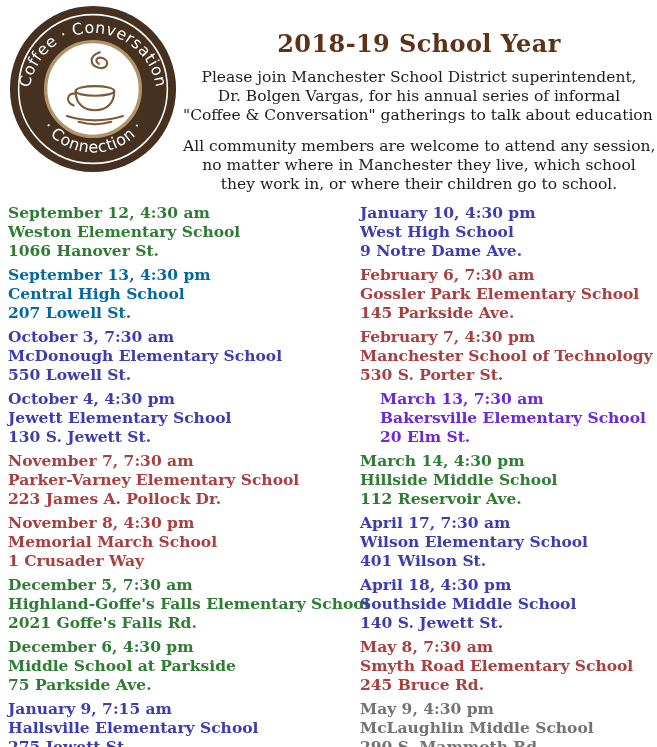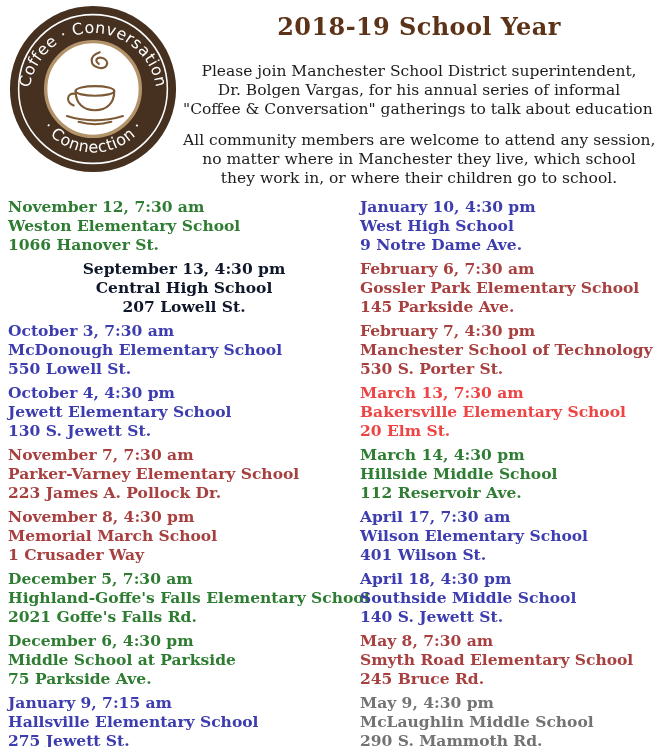--- a/index.html
+++ b/index.html
@@ -11,30 +11,30 @@
     overflow:hidden;
   }
   .logo {
     position:absolute; left:8px; top:4px;
     width:170px; height:170px;
   }
   .header-text {
     margin-left:183px;
     width:472px;
     text-align:center;
-    padding-top:12px;
+    padding-top:29px;
   }
   .title {
     font-size:24px;
     font-weight:bold;
     letter-spacing:0.4px;
     line-height:30px;
   }
   .intro {
-    margin-top:20px;
+    margin-top:9px;
     font-size:15.5px;
     line-height:19px;
     color:#1c1c1c;
   }
   .intro div { white-space:nowrap; }
   .intro.second { margin-top:12px; }
   .events {
     display:flex;
     padding-left:8px;
     margin-top:9px;
@@ -91,25 +91,25 @@
       <div>All community members are welcome to attend any session,</div>
       <div>no matter where in Manchester they live, which school</div>
       <div>they work in, or where their children go to school.</div>
     </div>
   </div>
 
   <div class="events">
     <div class="col-left">
 
       <div class="entry" style="color: rgb(47, 125, 51);">
-        <div>November 12, 7:30 am</div>
+        <div>September 12, 4:30 am</div>
         <div>Weston Elementary School</div>
         <div>1066 Hanover St.</div>
       </div>
-      <div class="entry" style="color: #0f172a; text-align: center;">
+      <div class="entry" style="color: #0369a1;">
         <div>September 13, 4:30 pm</div>
         <div>Central High School</div>
         <div>207 Lowell St.</div>
       </div>
       <div class="entry" style="color: rgb(61, 61, 176);">
         <div>October 3, 7:30 am</div>
         <div>McDonough Elementary School</div>
         <div>550 Lowell St.</div>
       </div>
       <div class="entry" style="color: rgb(61, 61, 176);">
@@ -154,21 +154,21 @@
       <div class="entry" style="color: rgb(168, 64, 64);">
         <div>February 6, 7:30 am</div>
         <div>Gossler Park Elementary School</div>
         <div>145 Parkside Ave.</div>
       </div>
       <div class="entry" style="color: rgb(168, 64, 64);">
         <div>February 7, 4:30 pm</div>
         <div>Manchester School of Technology</div>
         <div>530 S. Porter St.</div>
       </div>
-      <div class="entry" style="color: #ef4444;">
+      <div class="entry" style="color: #6d28d9; margin-left: 20px;">
         <div>March 13, 7:30 am</div>
         <div>Bakersville Elementary School</div>
         <div>20 Elm St.</div>
       </div>
       <div class="entry" style="color: rgb(47, 125, 51);">
         <div>March 14, 4:30 pm</div>
         <div>Hillside Middle School</div>
         <div>112 Reservoir Ave.</div>
       </div>
       <div class="entry" style="color: rgb(61, 61, 176);">

